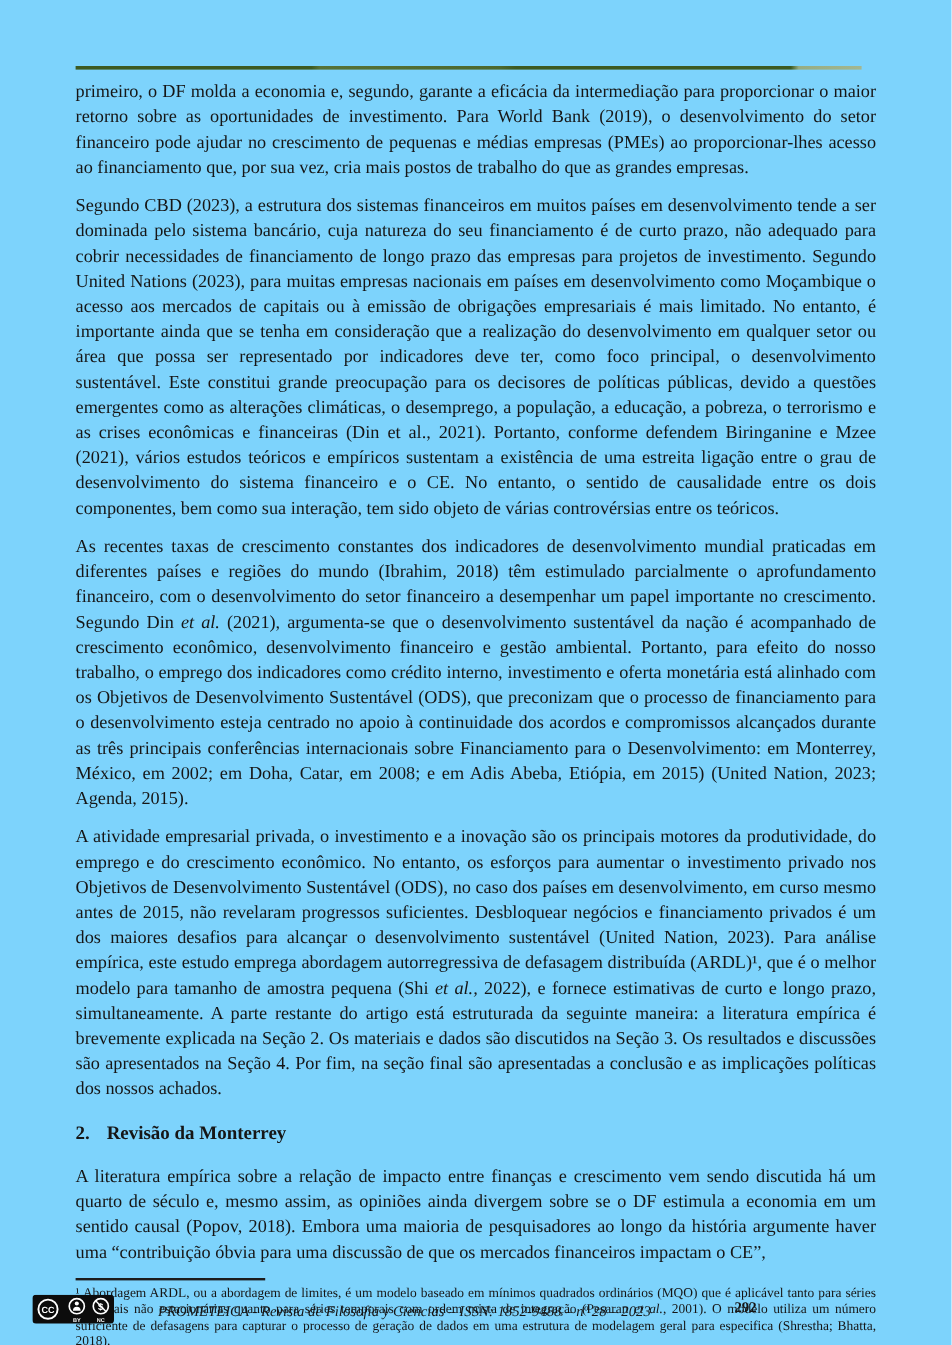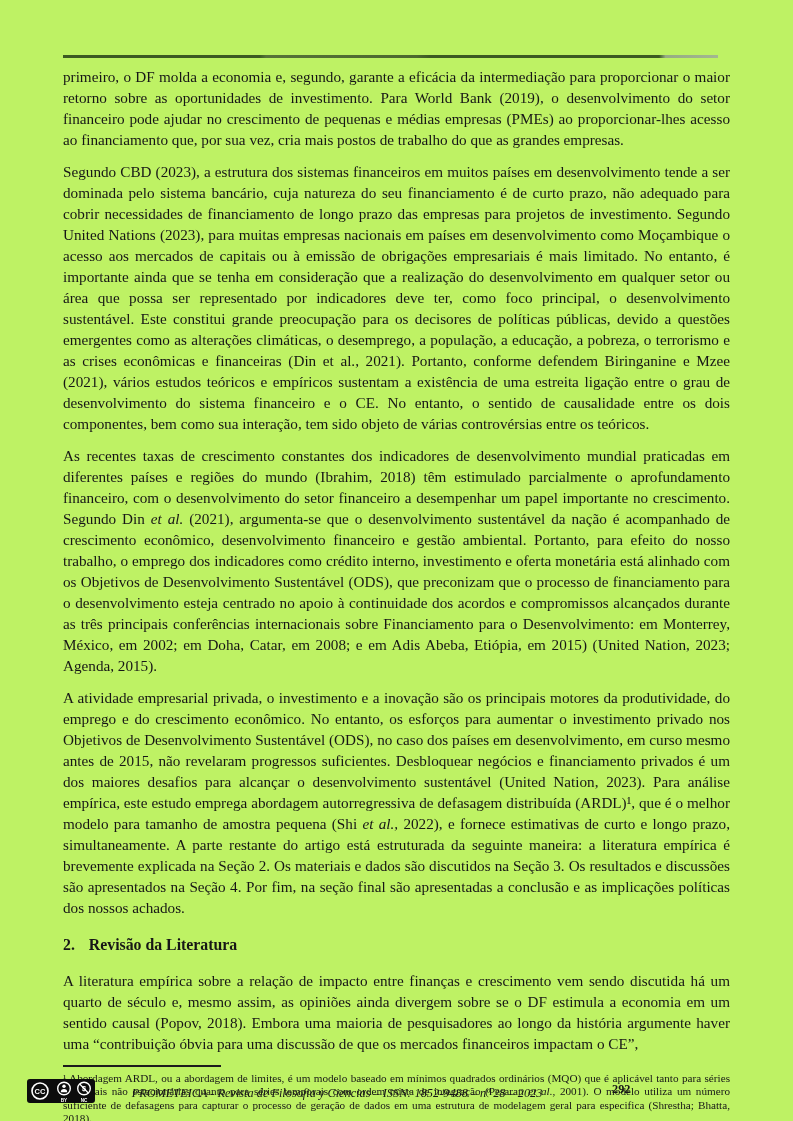--- a/index.html
+++ b/index.html
@@ -1,20 +1,20 @@
 <!DOCTYPE html>
 <html><head>
 <meta charset="utf-8">
 <style>
   html, body { margin: 0; padding: 0; background: #ffffff; }
   .page {
     position: relative;
     width: 793px;
     height: 1121px;
-    background: #bef264;
+    background: #7dd3fc;
     font-family: "Liberation Serif", serif;
     color: #161616;
     overflow: hidden;
   }
   .content {
     position: absolute;
     left: 63px;
     top: 0;
     width: 667px;
   }
@@ -96,21 +96,21 @@
 
     <p class="body-par first-par"><span>primeiro, o DF molda a economia e, segundo, garante a eficácia da intermediação para proporcionar o maior retorno sobre as oportunidades de investimento. Para World Bank (2019), o desenvolvimento do setor financeiro pode ajudar no crescimento de pequenas e médias empresas (PMEs) ao proporcionar-lhes acesso ao financiamento que, por sua vez, cria mais postos de trabalho do que as grandes empresas.</span></p>
 
     <p class="body-par"><span>Segundo CBD (2023), a estrutura dos sistemas financeiros em muitos países em desenvolvimento tende a ser dominada pelo sistema bancário, cuja natureza do seu financiamento é de curto prazo, não adequado para cobrir necessidades de financiamento de longo prazo das empresas para projetos de investimento. Segundo United Nations (2023), para muitas empresas nacionais em países em desenvolvimento como Moçambique o acesso aos mercados de capitais ou à emissão de obrigações empresariais é mais limitado. No entanto, é importante ainda que se tenha em consideração que a realização do desenvolvimento em qualquer setor ou área que possa ser representado por indicadores deve ter, como foco principal, o desenvolvimento sustentável. Este constitui grande preocupação para os decisores de políticas públicas, devido a questões emergentes como as alterações climáticas, o desemprego, a população, a educação, a pobreza, o terrorismo e as crises econômicas e financeiras (Din et al., 2021). Portanto, conforme defendem Biringanine e Mzee (2021), vários estudos teóricos e empíricos sustentam a existência de uma estreita ligação entre o grau de desenvolvimento do sistema financeiro e o CE. No entanto, o sentido de causalidade entre os dois componentes, bem como sua interação, tem sido objeto de várias controvérsias entre os teóricos.</span></p>
 
     <p class="body-par"><span>As recentes taxas de crescimento constantes dos indicadores de desenvolvimento mundial praticadas em diferentes países e regiões do mundo (Ibrahim, 2018) têm estimulado parcialmente o aprofundamento financeiro, com o desenvolvimento do setor financeiro a desempenhar um papel importante no crescimento. Segundo Din </span><span style="font-style: italic;">et al.</span><span> (2021), argumenta-se que o desenvolvimento sustentável da nação é acompanhado de crescimento econômico, desenvolvimento financeiro e gestão ambiental. Portanto, para efeito do nosso trabalho, o emprego dos indicadores como crédito interno, investimento e oferta monetária está alinhado com os Objetivos de Desenvolvimento Sustentável (ODS), que preconizam que o processo de financiamento para o desenvolvimento esteja centrado no apoio à continuidade dos acordos e compromissos alcançados durante as três principais conferências internacionais sobre Financiamento para o Desenvolvimento: em Monterrey, México, em 2002; em Doha, Catar, em 2008; e em Adis Abeba, Etiópia, em 2015) (United Nation, 2023; Agenda, 2015).</span></p>
 
     <p class="body-par"><span>A atividade empresarial privada, o investimento e a inovação são os principais motores da produtividade, do emprego e do crescimento econômico. No entanto, os esforços para aumentar o investimento privado nos Objetivos de Desenvolvimento Sustentável (ODS), no caso dos países em desenvolvimento, em curso mesmo antes de 2015, não revelaram progressos suficientes. Desbloquear negócios e financiamento privados é um dos maiores desafios para alcançar o desenvolvimento sustentável (United Nation, 2023). Para análise empírica, este estudo emprega abordagem autorregressiva de defasagem distribuída (ARDL)¹, que é o melhor modelo para tamanho de amostra pequena (Shi </span><span style="font-style: italic;">et al.,</span><span> 2022), e fornece estimativas de curto e longo prazo, simultaneamente. A parte restante do artigo está estruturada da seguinte maneira: a literatura empírica é brevemente explicada na Seção 2. Os materiais e dados são discutidos na Seção 3. Os resultados e discussões são apresentados na Seção 4. Por fim, na seção final são apresentadas a conclusão e as implicações políticas dos nossos achados.</span></p>
 
     <div class="section-heading">
-      <span class="sec-num">2.</span><span>Revisão da Literatura</span>
+      <span class="sec-num">2.</span><span>Revisão da Monterrey</span>
     </div>
 
     <p class="body-par"><span>A literatura empírica sobre a relação de impacto entre finanças e crescimento vem sendo discutida há um quarto de século e, mesmo assim, as opiniões ainda divergem sobre se o DF estimula a economia em um sentido causal (Popov, 2018). Embora uma maioria de pesquisadores ao longo da história argumente haver uma “contribuição óbvia para uma discussão de que os mercados financeiros impactam o CE”,</span></p>
 
     <div class="footnote-block">
       <div class="footnote-rule"></div>
       <div class="footnote-text"><span>¹ Abordagem ARDL, ou a abordagem de limites, é um modelo baseado em mínimos quadrados ordinários (MQO) que é aplicável tanto para séries temporais não estacionárias quanto para séries temporais com ordem mista de integração (Pesaran </span><span style="font-style: italic;">et al.</span><span>, 2001). O modelo utiliza um número suficiente de defasagens para capturar o processo de geração de dados em uma estrutura de modelagem geral para especifica (Shrestha; Bhatta, 2018).</span></div>
     </div>
 
   </div>

